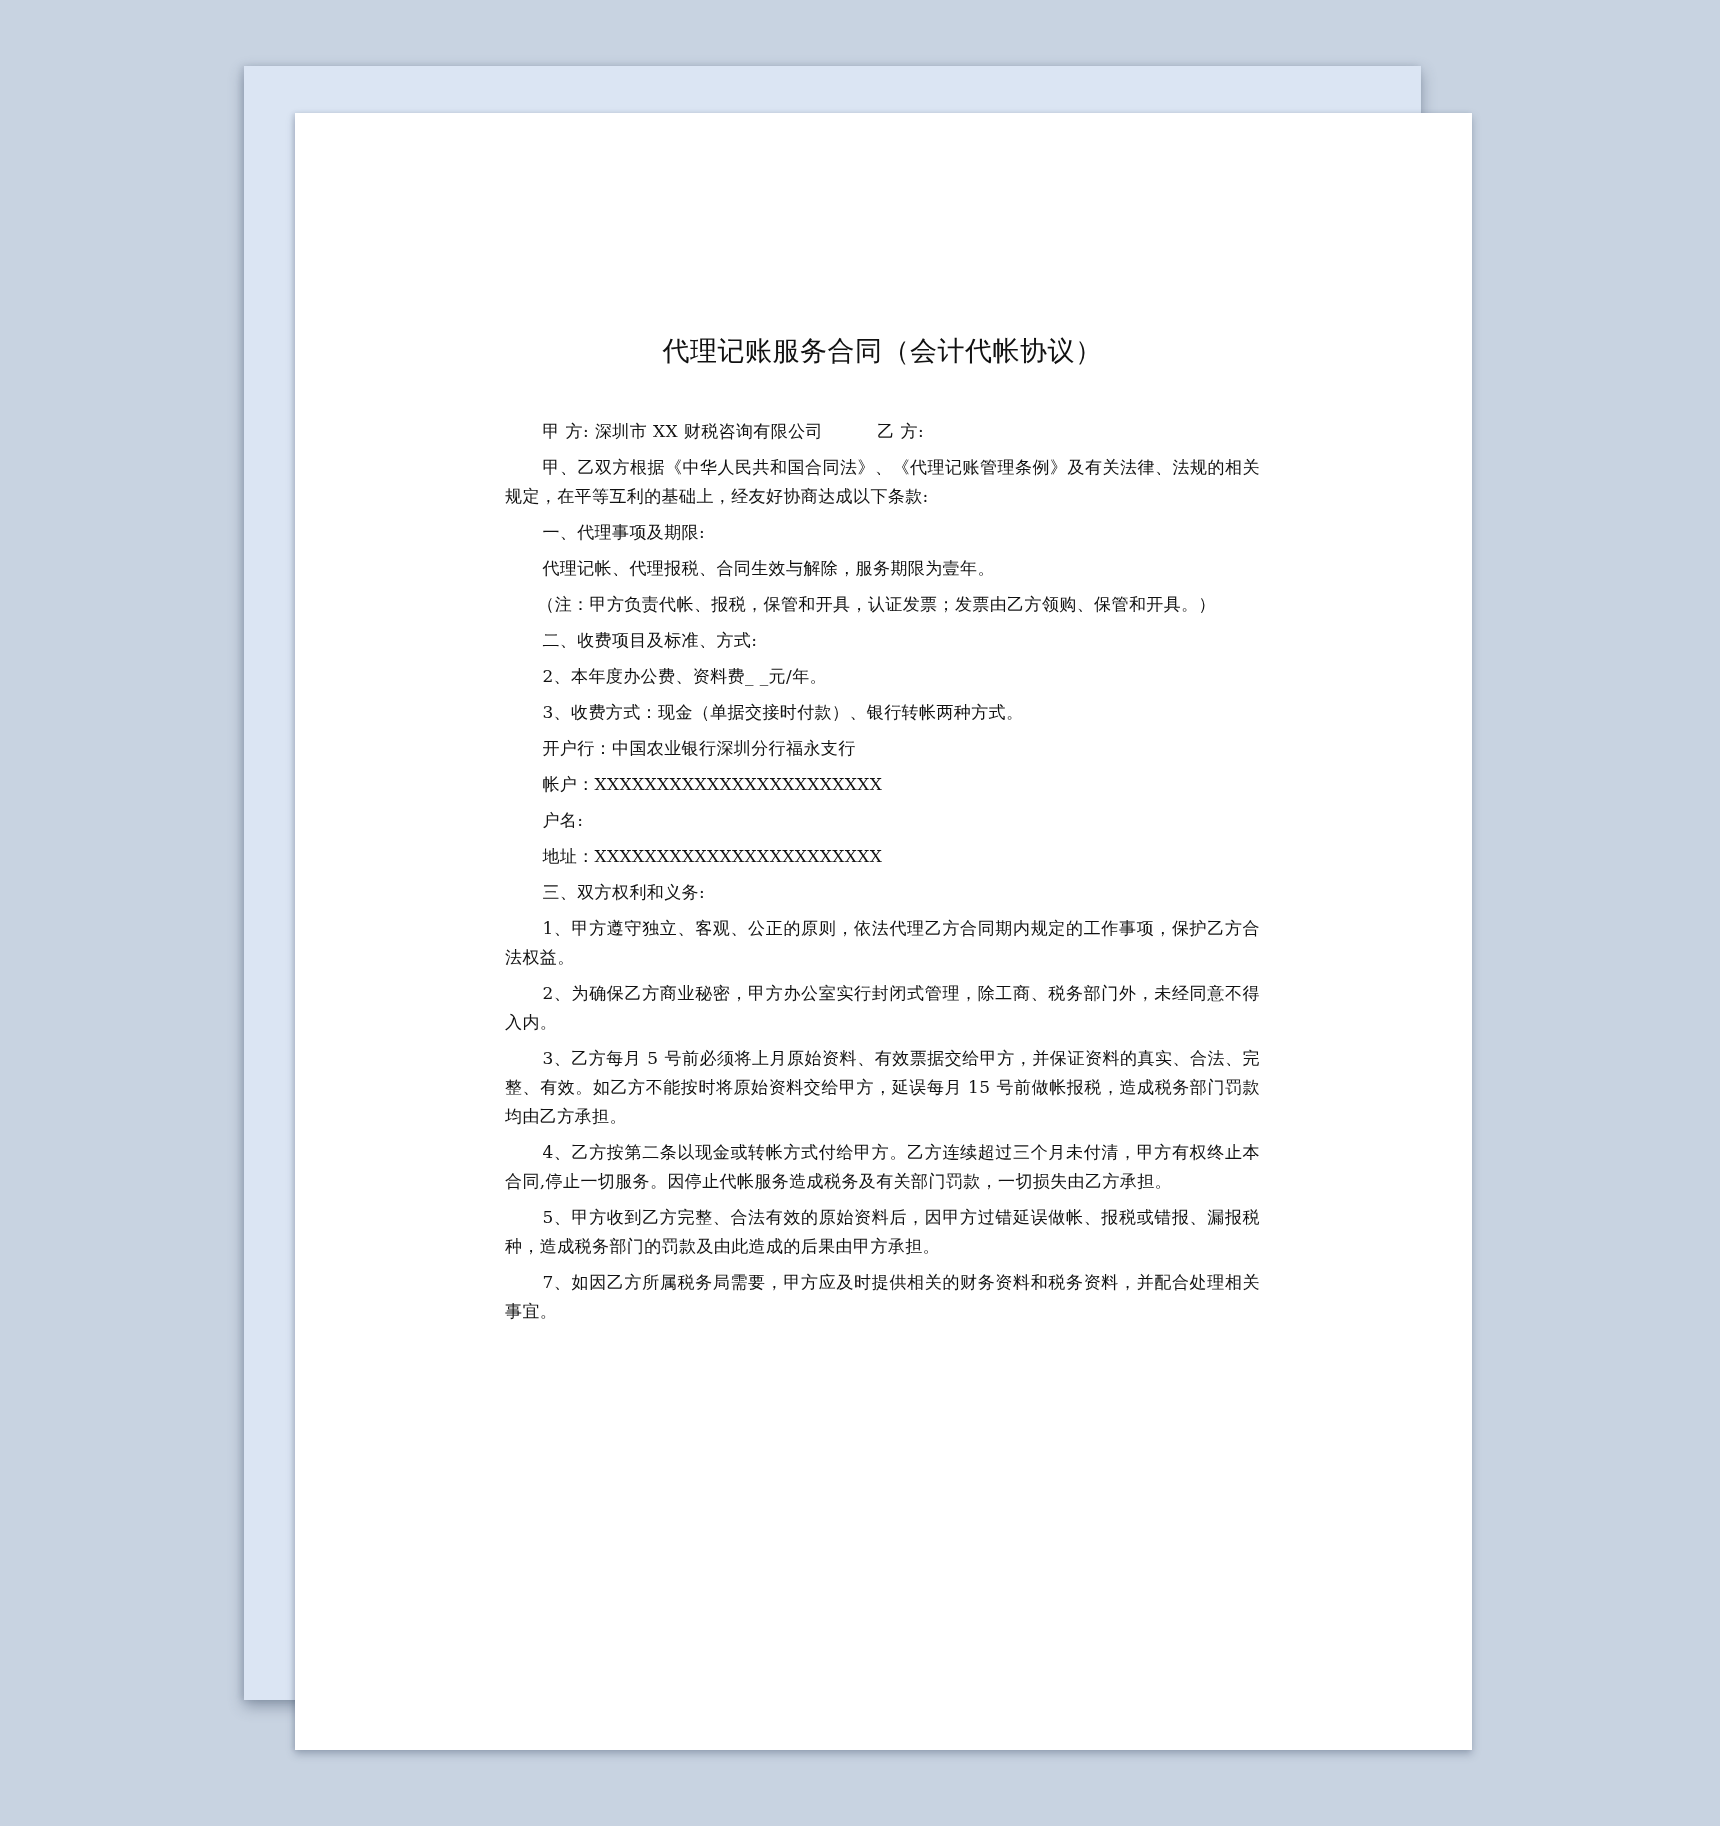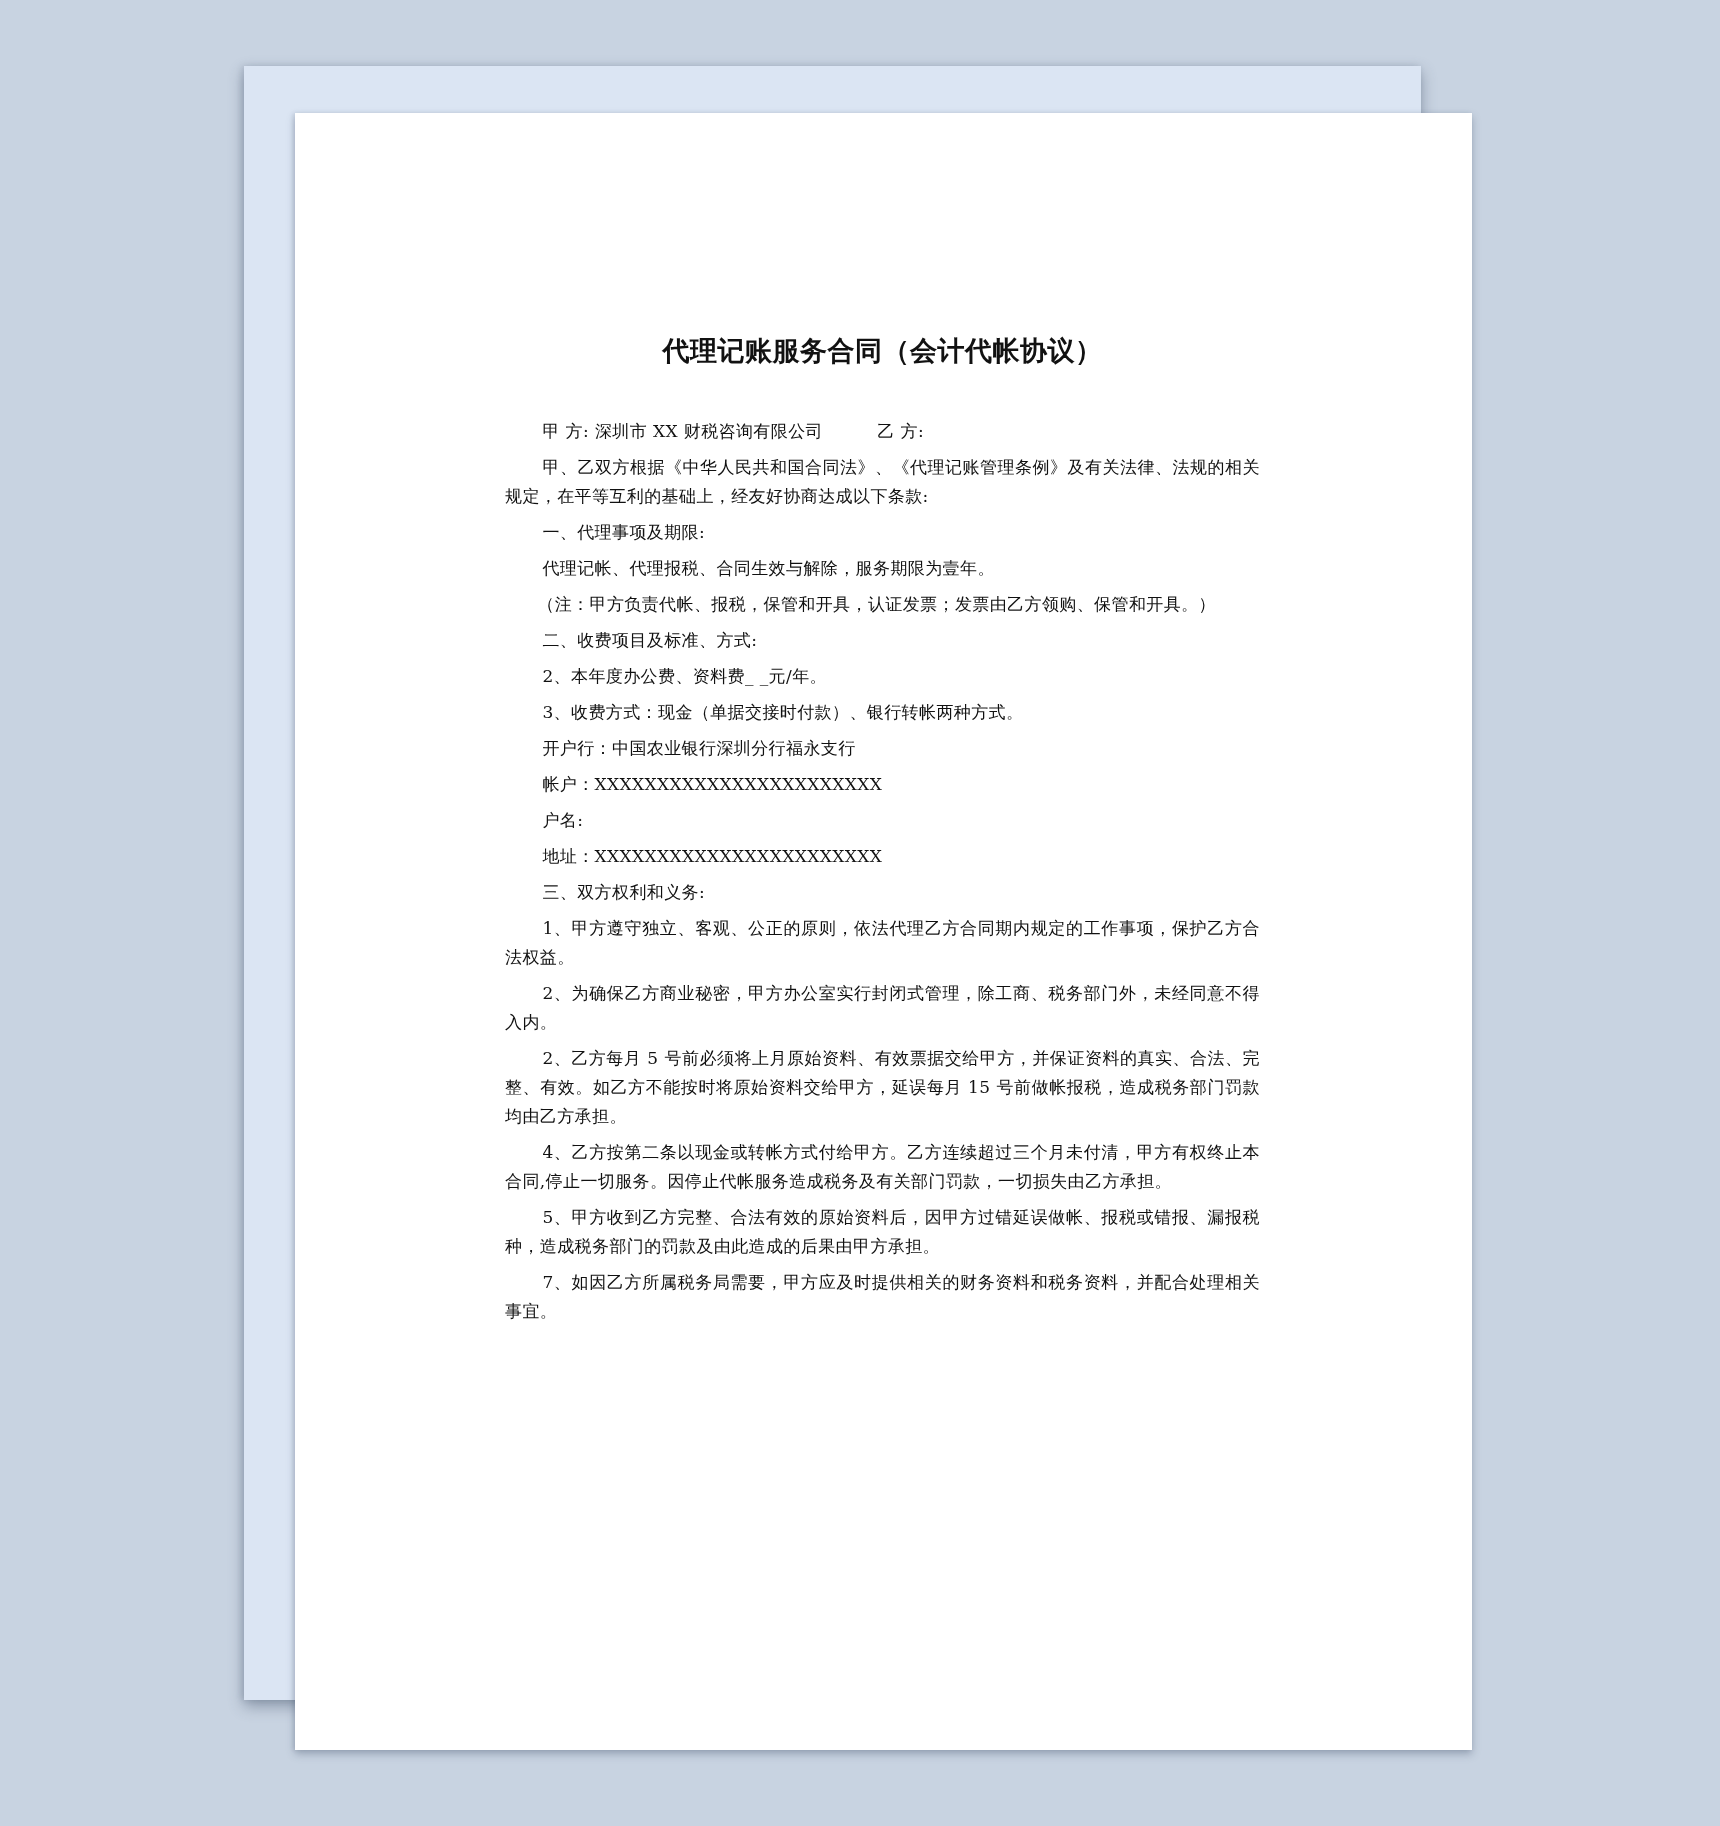--- a/index.html
+++ b/index.html
@@ -39,21 +39,21 @@
       width: 755px;
       color: #111111;
     }
     .doc-title {
       font-family: "DejaVu Sans", "Liberation Sans", sans-serif;
       font-size: 27px;
       line-height: 40px;
       text-align: center;
       margin: 0 0 46px 0;
       letter-spacing: 0.5px;
-      font-weight: bold;
+      font-weight: normal;
       color: #111;
     }
     .para {
       font-size: 17px;
       line-height: 29px;
       margin: 0 0 7px 0;
       text-align: justify;
       text-indent: 2.2em;
       letter-spacing: 0.4px;
     }
@@ -83,18 +83,18 @@
     <p class="para">二、收费项目及标准、方式:</p>
     <p class="para">2、本年度办公费、资料费_ _元/年。</p>
     <p class="para">3、收费方式：现金（单据交接时付款）、银行转帐两种方式。</p>
     <p class="para">开户行：中国农业银行深圳分行福永支行</p>
     <p class="para">帐户：XXXXXXXXXXXXXXXXXXXXXXX</p>
     <p class="para">户名:</p>
     <p class="para">地址：XXXXXXXXXXXXXXXXXXXXXXX</p>
     <p class="para">三、双方权利和义务:</p>
     <p class="para">1、甲方遵守独立、客观、公正的原则，依法代理乙方合同期内规定的工作事项，保护乙方合法权益。</p>
     <p class="para">2、为确保乙方商业秘密，甲方办公室实行封闭式管理，除工商、税务部门外，未经同意不得入内。</p>
-    <p class="para">2、乙方每月 5 号前必须将上月原始资料、有效票据交给甲方，并保证资料的真实、合法、完整、有效。如乙方不能按时将原始资料交给甲方，延误每月 15 号前做帐报税，造成税务部门罚款均由乙方承担。</p>
+    <p class="para">3、乙方每月 5 号前必须将上月原始资料、有效票据交给甲方，并保证资料的真实、合法、完整、有效。如乙方不能按时将原始资料交给甲方，延误每月 15 号前做帐报税，造成税务部门罚款均由乙方承担。</p>
     <p class="para">4、乙方按第二条以现金或转帐方式付给甲方。乙方连续超过三个月未付清，甲方有权终止本合同,停止一切服务。因停止代帐服务造成税务及有关部门罚款，一切损失由乙方承担。</p>
     <p class="para">5、甲方收到乙方完整、合法有效的原始资料后，因甲方过错延误做帐、报税或错报、漏报税种，造成税务部门的罚款及由此造成的后果由甲方承担。</p>
     <p class="para">7、如因乙方所属税务局需要，甲方应及时提供相关的财务资料和税务资料，并配合处理相关事宜。</p>
   </div>
 </div>
 
 </body></html>

